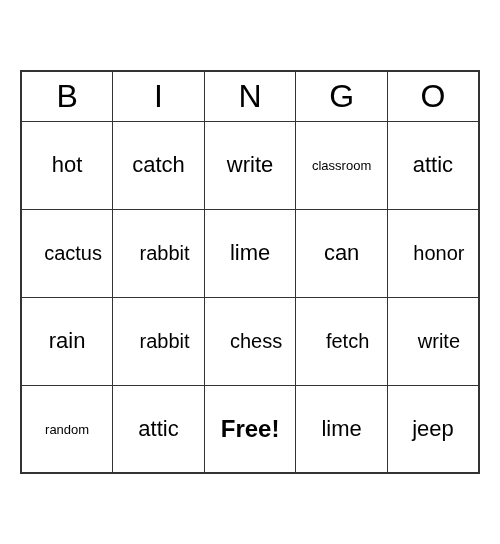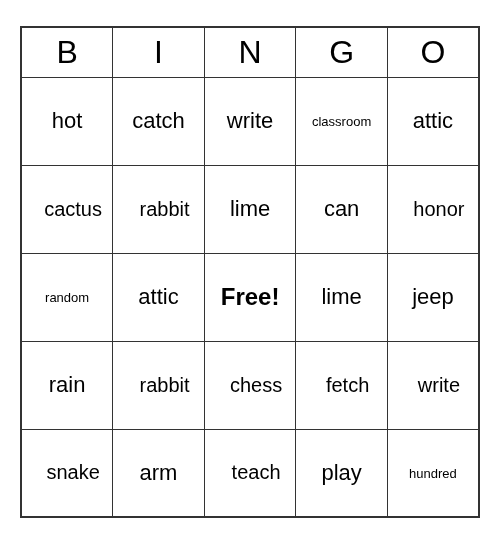--- a/index.html
+++ b/index.html
@@ -80,34 +80,27 @@
         <td><span class="cell-large">attic</span></td>
       </tr>
       <tr>
         <td><span class="cell-medium">cactus</span></td>
         <td><span class="cell-medium">rabbit</span></td>
         <td><span class="cell-large">lime</span></td>
         <td><span class="cell-large">can</span></td>
         <td><span class="cell-medium">honor</span></td>
       </tr>
       <tr>
-        <td><span class="cell-small">random</span></td>
-        <td><span class="cell-large">attic</span></td>
-        <td><span class="cell-free">Free!</span></td>
-        <td><span class="cell-large">lime</span></td>
-        <td><span class="cell-large">jeep</span></td>
-      </tr>
-      <tr>
         <td><span class="cell-large">rain</span></td>
         <td><span class="cell-medium">rabbit</span></td>
         <td><span class="cell-medium">chess</span></td>
         <td><span class="cell-medium">fetch</span></td>
         <td><span class="cell-medium">write</span></td>
       </tr>
       <tr>
-        <td><span class="cell-medium">snake</span></td>
-        <td><span class="cell-large">arm</span></td>
-        <td><span class="cell-medium">teach</span></td>
-        <td><span class="cell-large">play</span></td>
-        <td><span class="cell-small">hundred</span></td>
+        <td><span class="cell-small">random</span></td>
+        <td><span class="cell-large">attic</span></td>
+        <td><span class="cell-free">Free!</span></td>
+        <td><span class="cell-large">lime</span></td>
+        <td><span class="cell-large">jeep</span></td>
       </tr>
     </tbody>
 </table>
 
 </body></html>

